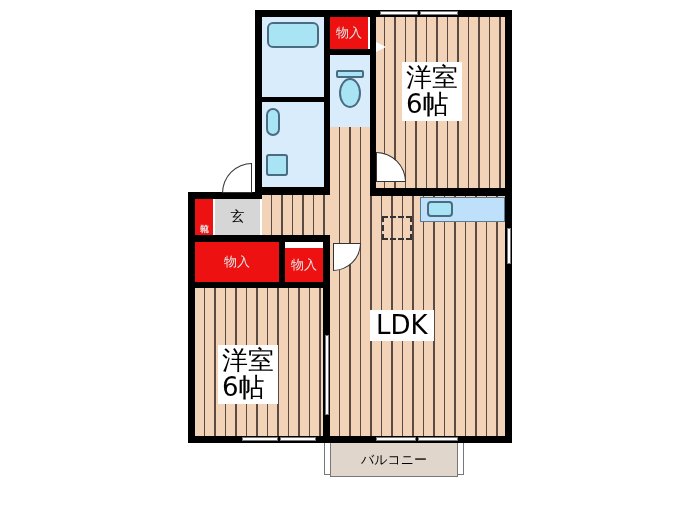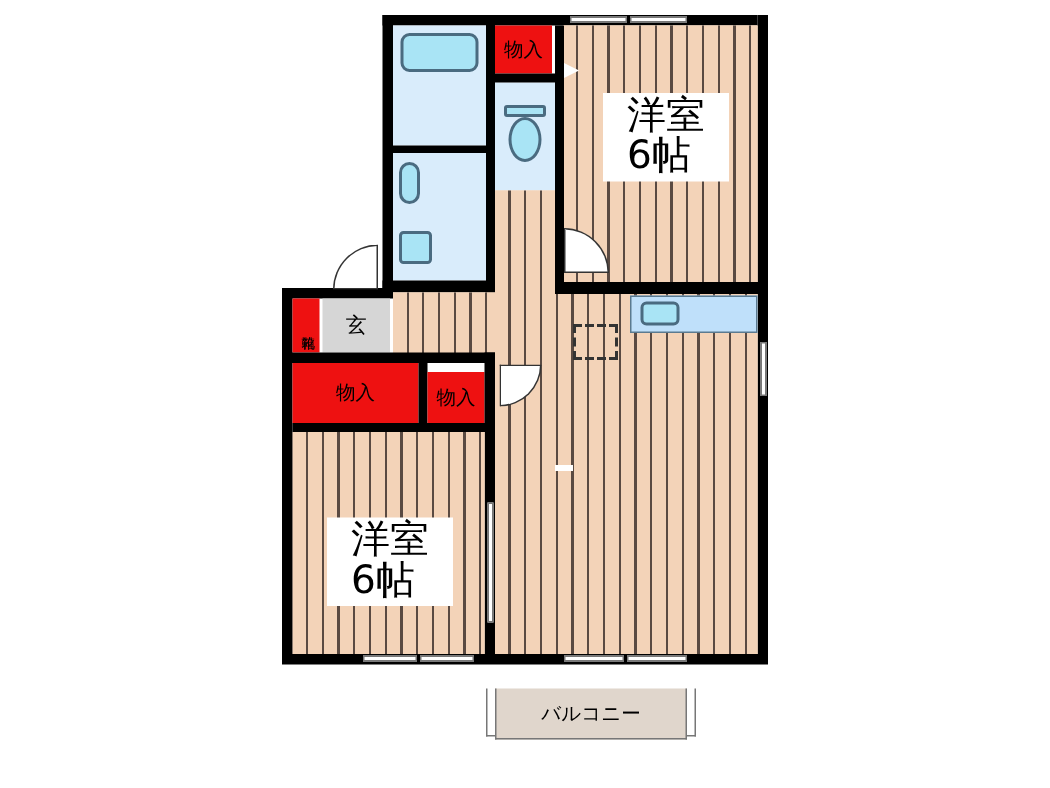--- a/index.html
+++ b/index.html
@@ -4,25 +4,25 @@
 <style>
   html, body { margin:0; padding:0; background:#ffffff; }
   body { width:700px; height:525px; position:relative; overflow:hidden; font-family:"DejaVu Sans", sans-serif; }
   .abs { position:absolute; box-sizing:border-box; }
   .wall { background:#000; }
   .floor {
     background-color:#f3d3b8;
     background-image: repeating-linear-gradient(90deg, #f3d3b8 0px, #f3d3b8 9px, #5a4a42 9px, #5a4a42 10.5px);
   }
   .wet { background:#d9ecfb; }
-  .red { background:#ee1111; color:#000000; display:flex; align-items:center; justify-content:center; font-size:13px; }
+  .red { background:#ee1111; color:#e5e5e5; display:flex; align-items:center; justify-content:center; font-size:13px; }
   .gray { background:#d6d6d6; }
   .label {
     background:#fff; color:#000; line-height:1.05;
-    font-family:"DejaVu Sans", sans-serif; padding:2px 16px;
+    font-family:"DejaVu Sans", sans-serif; padding:2px 4px;
   }
   .window { background:#fff; border:1px solid #777; }
   .door-arc { border:1px solid #333; background:#fff; }
   .bath { background:#a9e4f5; border:2px solid #4a6b80; border-radius:6px; }
 </style>
 </head>
 <body>
 
 <div class="abs" style="left:0;top:0;width:700px;height:525px;">
 
@@ -103,22 +103,23 @@
   <div class="abs window" style="left:325px;top:335px;width:4px;height:80px;"></div>
 
   <div class="abs floor" style="left:330px;top:196px;width:175px;height:240px;"></div>
 
   <div class="abs wet" style="left:420px;top:197px;width:85px;height:25px;background:#bfe0fa;border:1px solid #5a7a90;"></div>
   <div class="abs bath" style="left:427px;top:201px;width:26px;height:16px;border-radius:4px;"></div>
   <div class="abs" style="left:382px;top:216px;width:30px;height:24px;border:2px dashed #333;"></div>
   <div class="abs door-arc" style="left:333px;top:243px;width:28px;height:28px;border-radius:0 0 28px 0;"></div>
   <div class="abs window" style="left:507px;top:228px;width:4px;height:36px;"></div>
   <div class="abs label" style="left:370px;top:310px;font-size:26px;padding:2px 6px;">
+    <div>LDK</div>
   </div>
   <div class="abs window" style="left:376px;top:437px;width:40px;height:4px;"></div>
   <div class="abs window" style="left:418px;top:437px;width:40px;height:4px;"></div>
 
-  <div class="abs" style="left:324px;top:459px;width:140px;height:32px;border:1px solid #777;border-top:none;background:#fff;">
+  <div class="abs" style="left:324px;top:443px;width:140px;height:32px;border:1px solid #777;border-top:none;background:#fff;">
     <div class="abs" style="left:5px;top:0;width:128px;height:34px;background:#e0d6cc;border:1px solid #777;border-top:none;display:flex;align-items:center;justify-content:center;font-size:13px;">
       <span>バルコニー</span>
     </div>
   </div>
 </div>
 
 </body></html>

